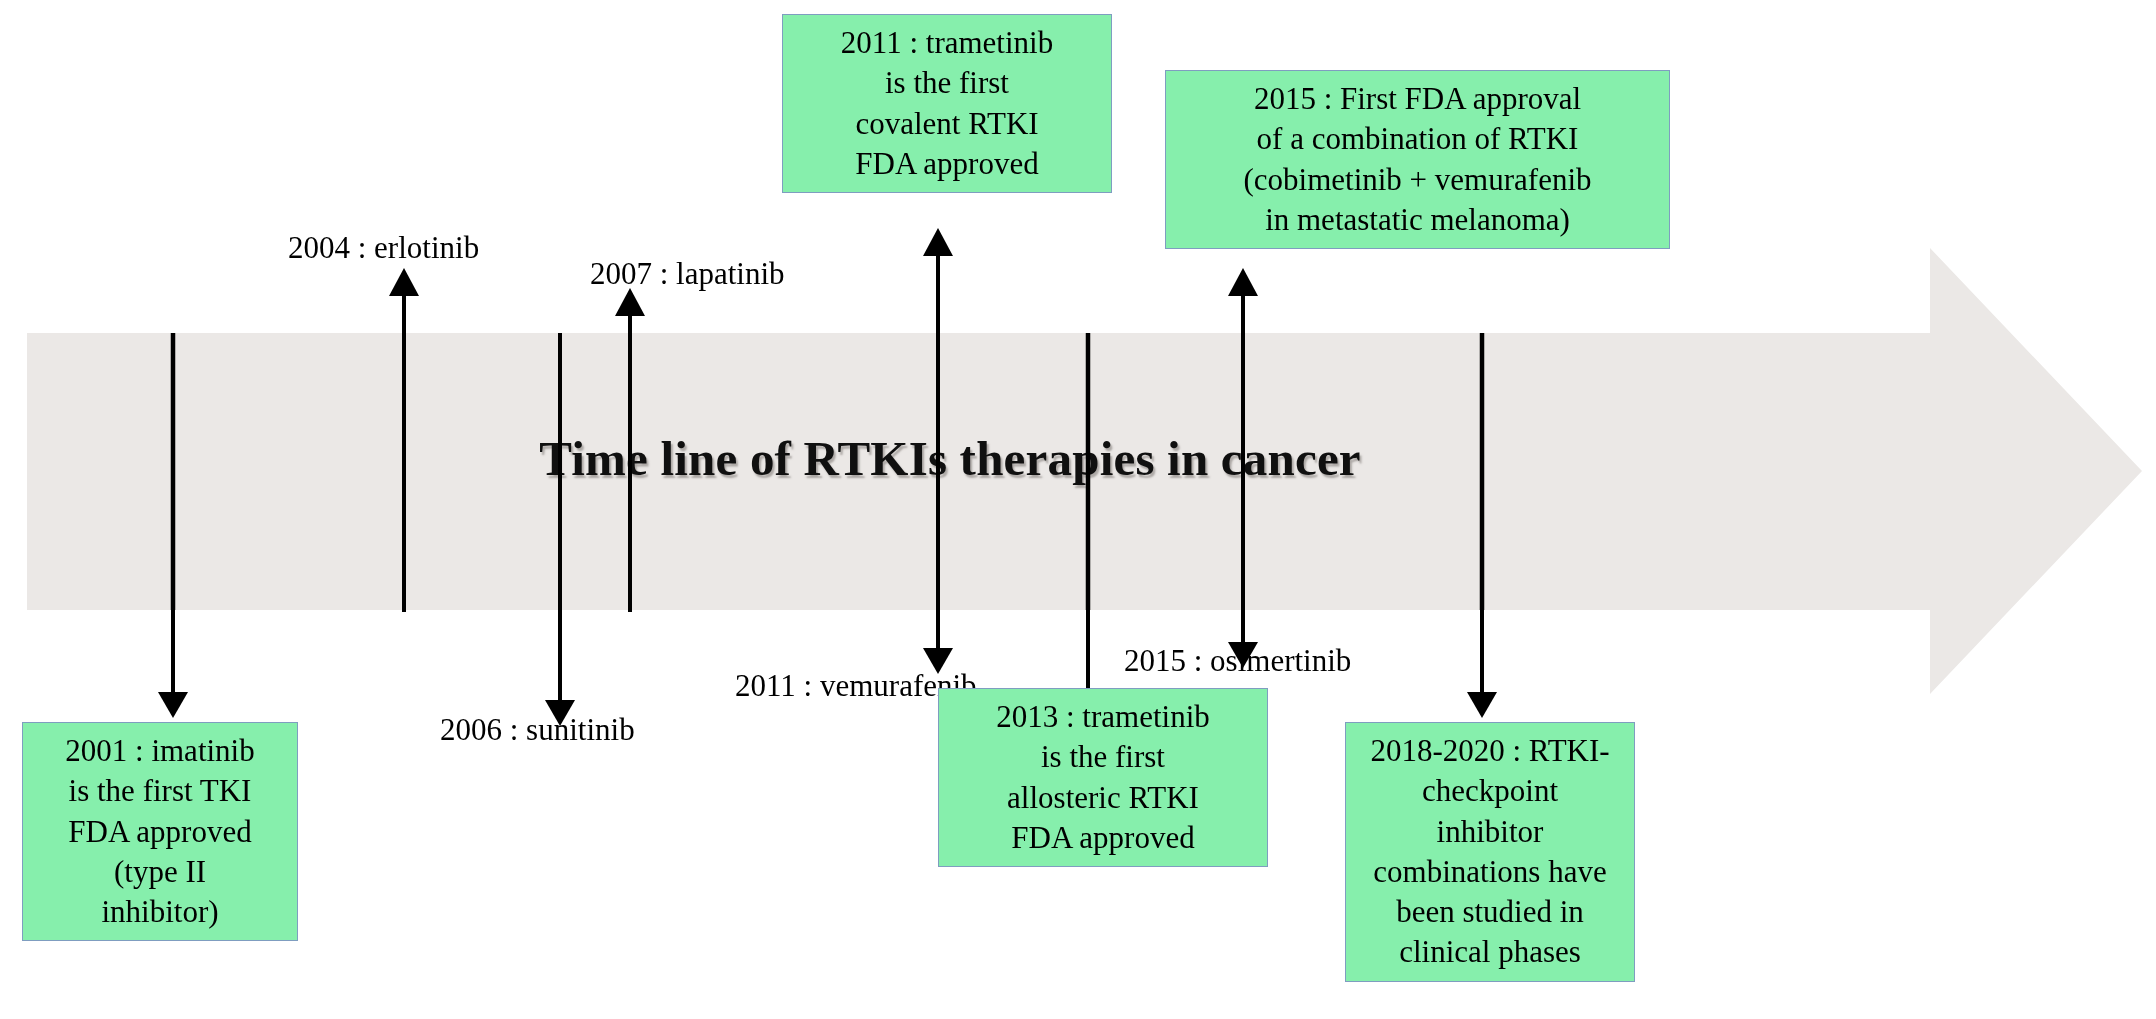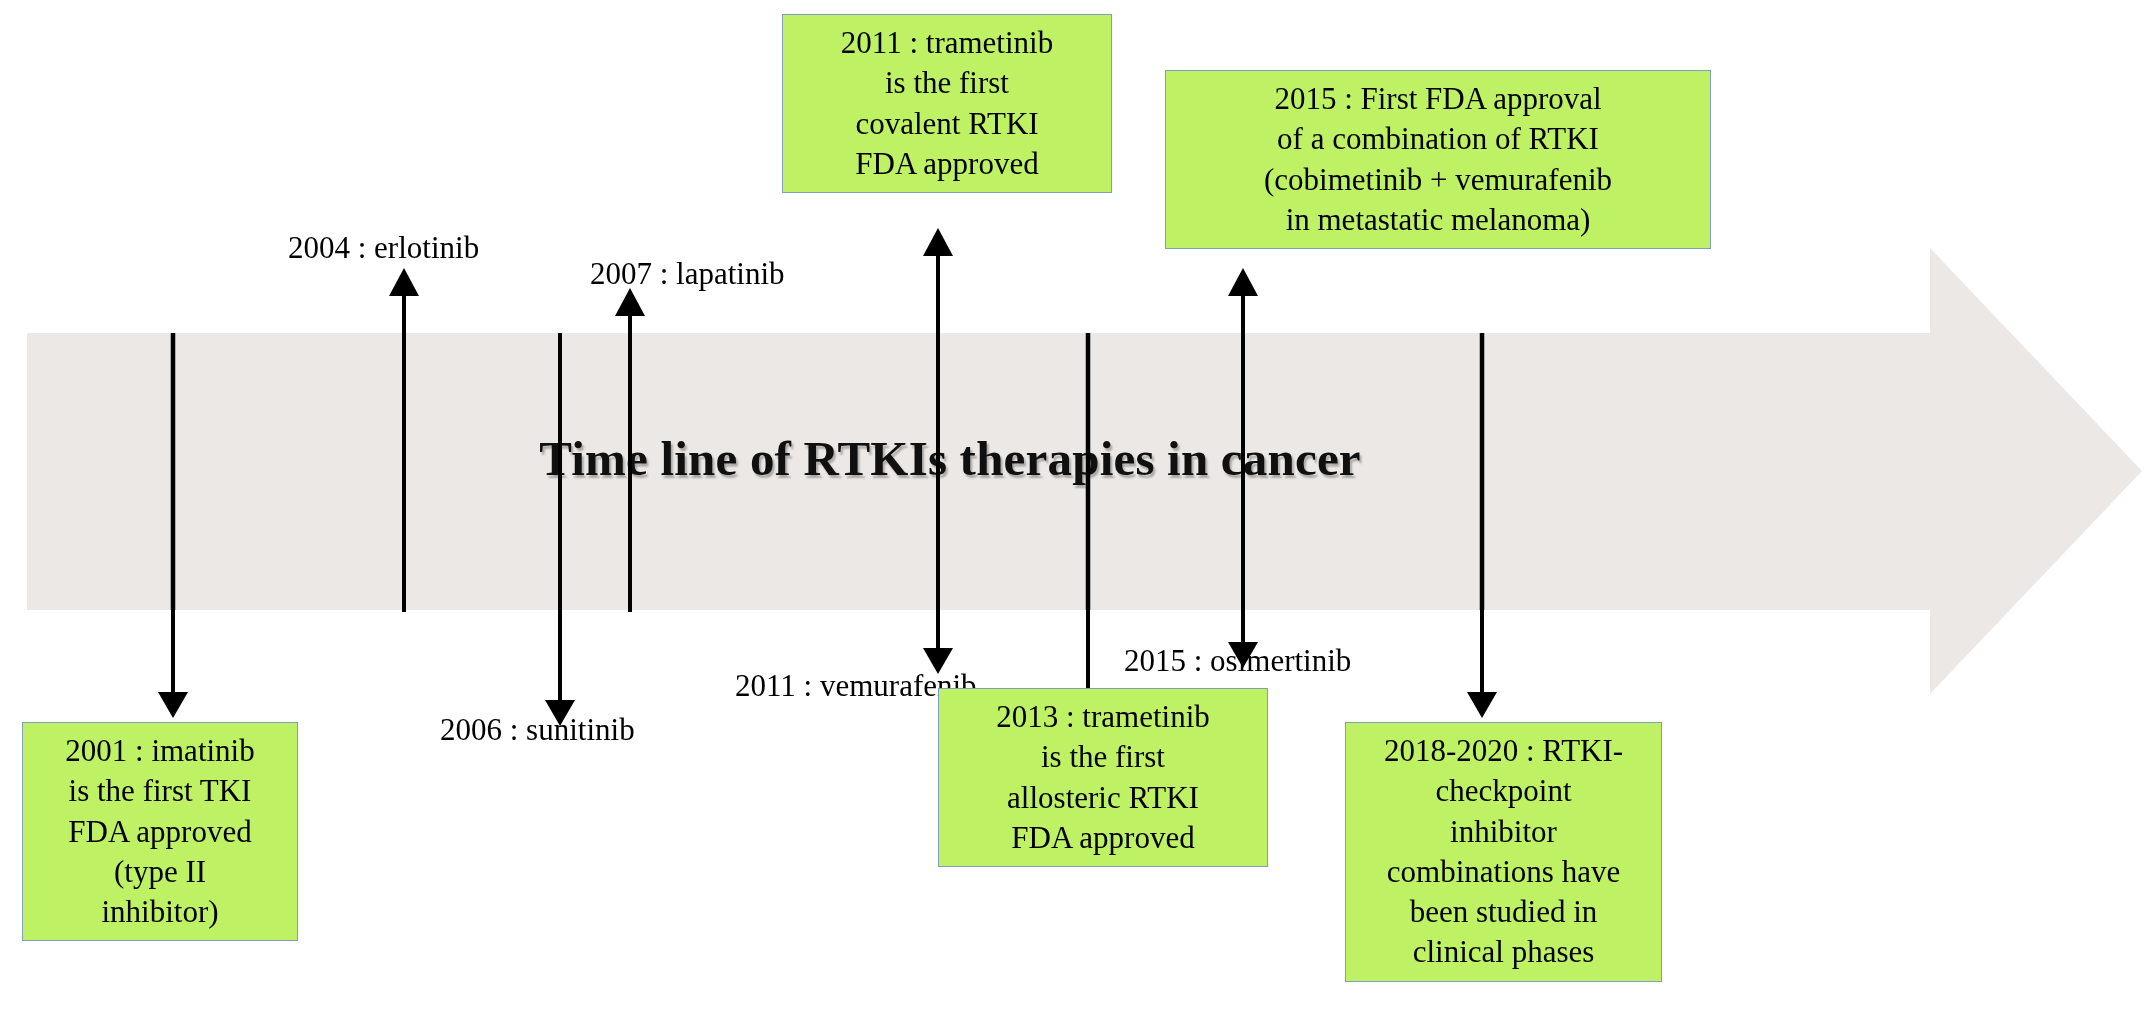--- a/index.html
+++ b/index.html
@@ -38,21 +38,21 @@
     letter-spacing: 0.2px;
     text-shadow: 2px 3px 2px rgba(120,115,112,0.55);
     white-space: nowrap;
   }
 
   
   .tbox {
     position: absolute;
     box-sizing: border-box;
     border: 1.5px solid #7f9dc0;
-    background: #bef264;
+    background: #86efac;
     text-align: center;
     color: #000000;
     font-size: 31px;
     line-height: 1.30;
     padding: 8px 10px;
   }
   .tbox .ln { display: block; white-space: nowrap; }
 
   
   .label {
@@ -141,21 +141,21 @@
     </g>
   </svg>
 
   <div class="tbox" style="left:782px; top:14px; width:330px;">
     <span class="ln">2011 : trametinib</span>
     <span class="ln">is the first</span>
     <span class="ln">covalent RTKI</span>
     <span class="ln">FDA approved</span>
   </div>
 
-  <div class="tbox" style="left:1165px; top:70px; width:546px;">
+  <div class="tbox" style="left:1165px; top:70px; width:505px;">
     <span class="ln">2015 : First FDA approval</span>
     <span class="ln">of a combination of RTKI</span>
     <span class="ln">(cobimetinib + vemurafenib</span>
     <span class="ln">in metastatic melanoma)</span>
   </div>
 
   <div class="label" style="left:288px; top:230px;">2004 : erlotinib</div>
 
   <div class="label" style="left:590px; top:236px;margin-top:20px;">2007 : lapatinib</div>
 
@@ -173,21 +173,21 @@
     <span class="ln">inhibitor)</span>
   </div>
 
   <div class="tbox" style="left:938px; top:688px; width:330px;">
     <span class="ln">2013 : trametinib</span>
     <span class="ln">is the first</span>
     <span class="ln">allosteric RTKI</span>
     <span class="ln">FDA approved</span>
   </div>
 
-  <div class="tbox" style="left:1345px; top:722px; width:317px;">
+  <div class="tbox" style="left:1345px; top:722px; width:290px;">
     <span class="ln">2018-2020 : RTKI-</span>
     <span class="ln">checkpoint</span>
     <span class="ln">inhibitor</span>
     <span class="ln">combinations have</span>
     <span class="ln">been studied in</span>
     <span class="ln">clinical phases</span>
   </div>
 
 </div>
 

